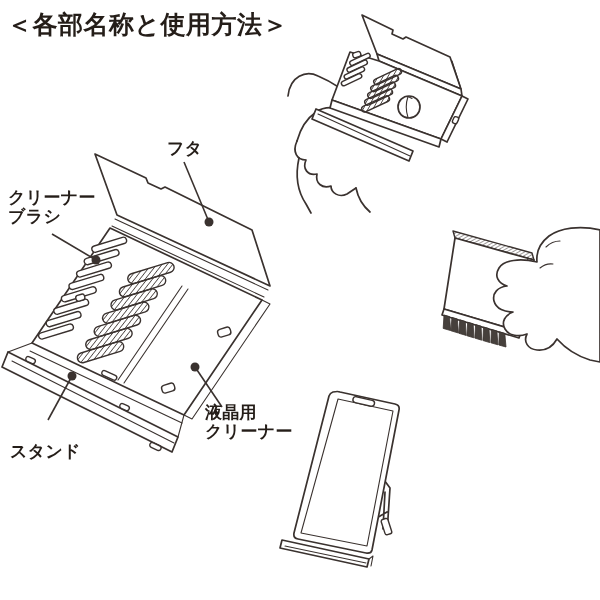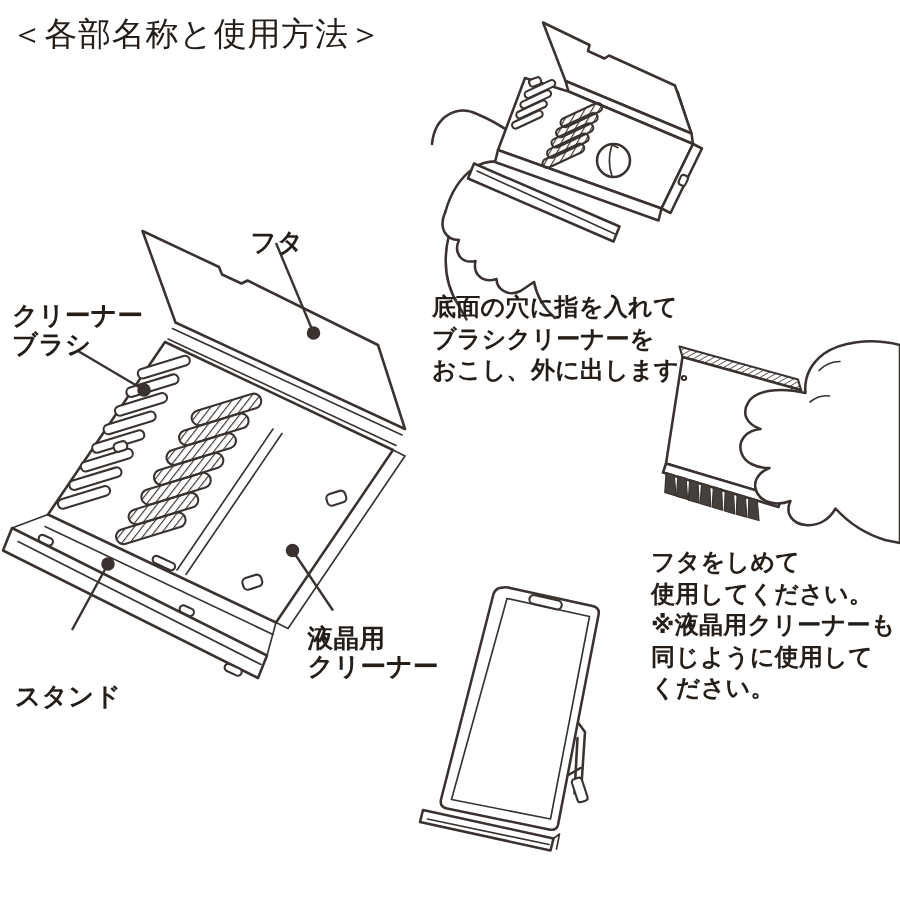--- a/index.html
+++ b/index.html
@@ -1,21 +1,21 @@
 <!DOCTYPE html>
 <html><head>
 <meta charset="utf-8">
 <style>
   html,body{margin:0;padding:0;background:#fff;}
   .canvas{position:relative;width:600px;height:600px;background:#fff;overflow:hidden;
           font-family:"DejaVu Sans",sans-serif;color:#241d18;}
-  .page-title{position:absolute;left:7px;top:8px;font-size:22px;font-weight:400;
+  .page-title{position:absolute;left:7px;top:8px;font-size:25px;font-weight:700;
               letter-spacing:0.5px;white-space:nowrap;}
   .part-label{position:absolute;font-size:17px;line-height:19px;font-weight:600;
-              white-space:pre-line;letter-spacing:0.3px;margin-top:14px;}
+              white-space:pre-line;letter-spacing:0.3px;}
   .caption{position:absolute;font-size:16px;line-height:21px;font-weight:600;
            white-space:pre-line;letter-spacing:0.2px;}
   #lbl-lid{left:167px;top:139px;}
   #lbl-brush{left:8px;top:188px;}
   #lbl-stand{left:10px;top:442px;}
   #lbl-lcd{left:205px;top:403px;}
   #cap-1{left:288px;top:194px;}
   #cap-2{left:434px;top:364px;}
   #cap-3{left:407px;top:502px;}
   svg{position:absolute;left:0;top:0;}
@@ -186,22 +186,14 @@
 
   <div class="page-title">＜各部名称と使用方法＞</div>
 
   <div class="part-label" id="lbl-lid">フタ</div>
   <div class="part-label" id="lbl-brush">クリーナー
 ブラシ</div>
   <div class="part-label" id="lbl-stand">スタンド</div>
   <div class="part-label" id="lbl-lcd">液晶用
 クリーナー</div>
 
-  <div class="caption" id="cap-1">底面の穴に指を入れて
-ブラシクリーナーを
-おこし、外に出します。</div>
-  <div class="caption" id="cap-2">フタをしめて
-使用してください。
-※液晶用クリーナーも
-同じように使用して
-ください。</div>
 
 </div>
 
 </body></html>

